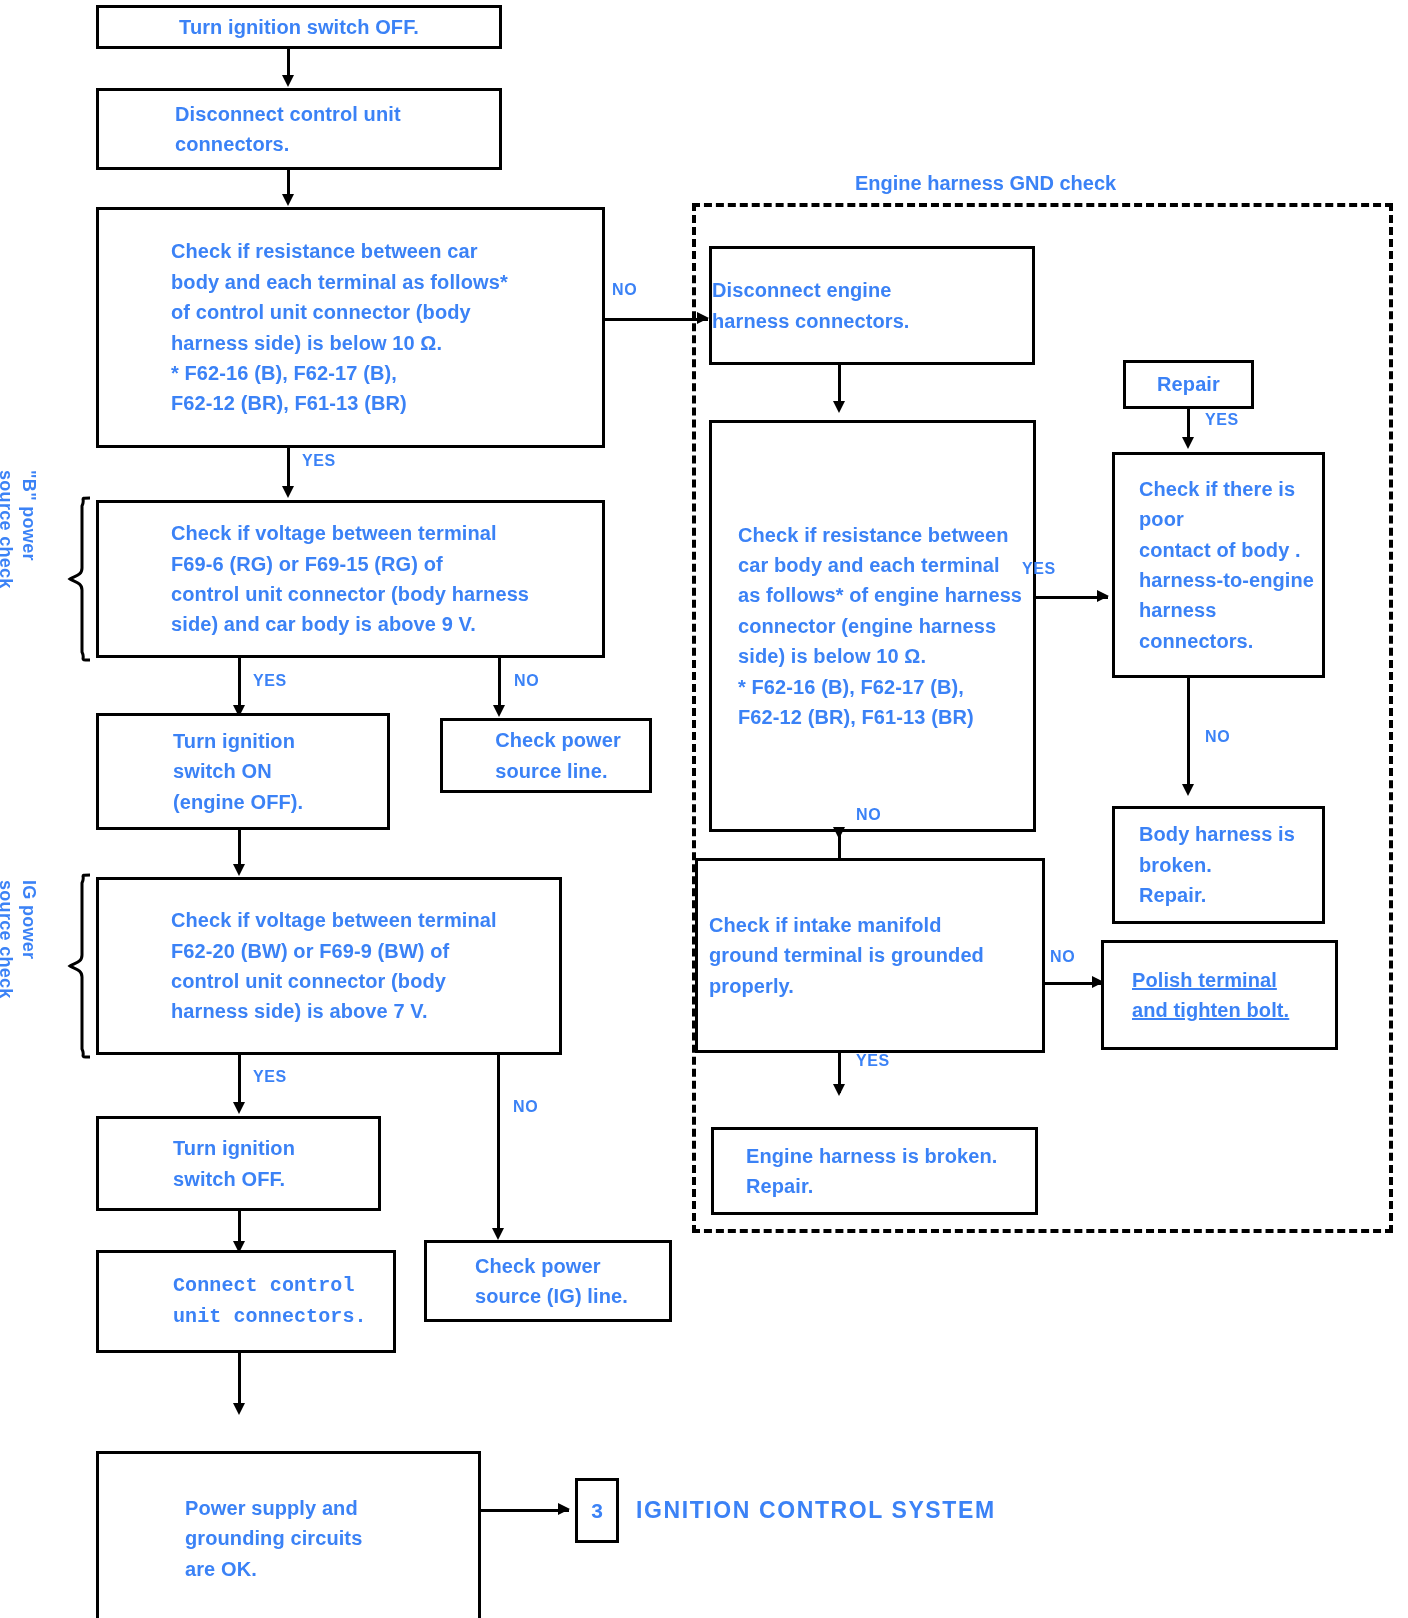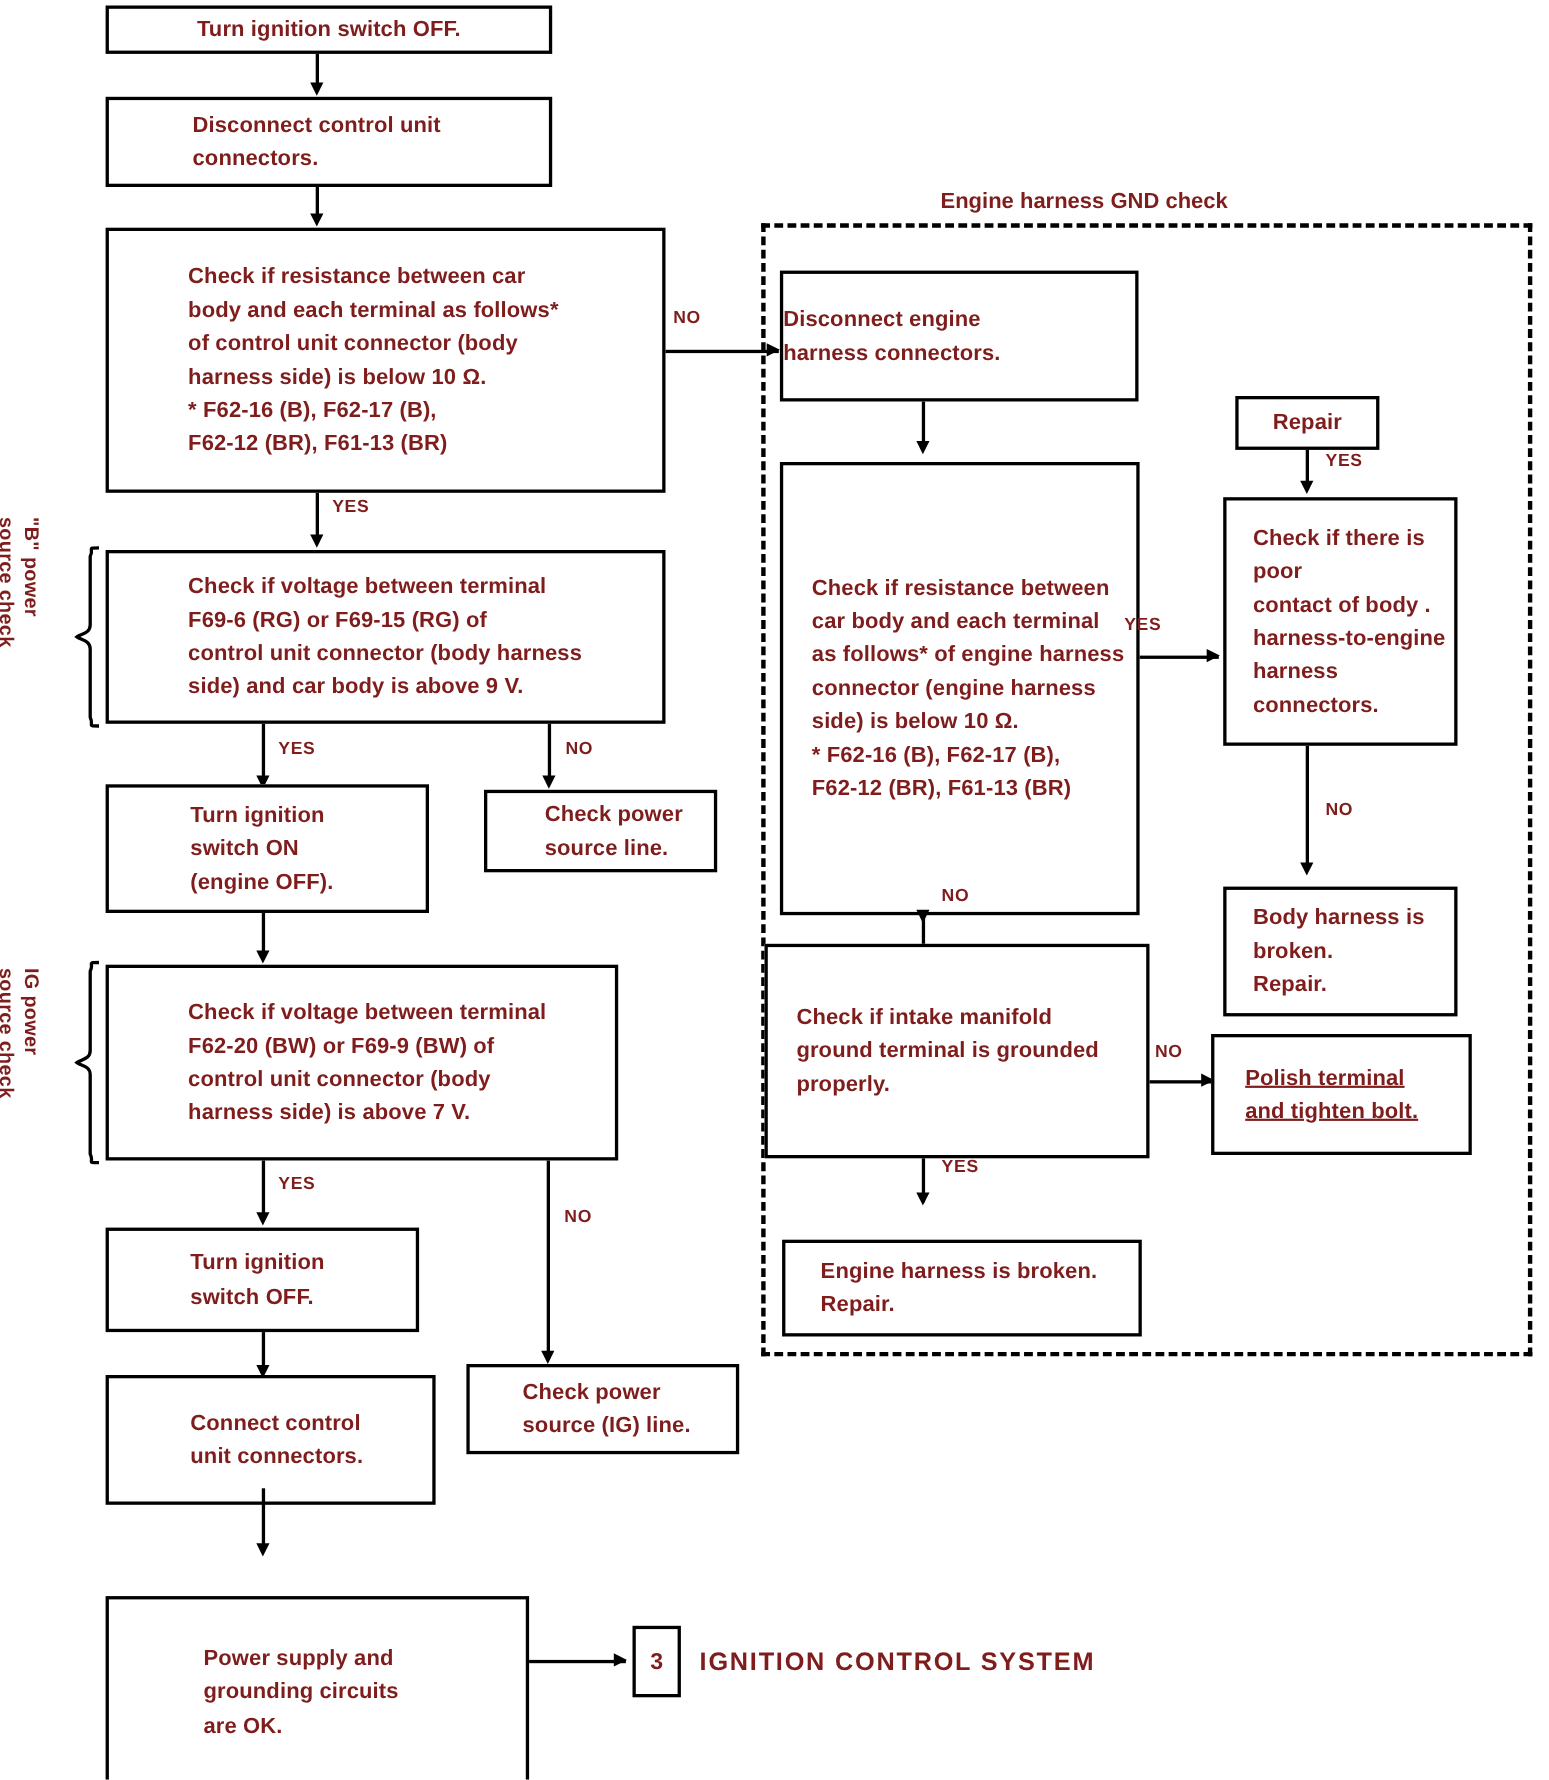--- a/index.html
+++ b/index.html
@@ -3,21 +3,21 @@
 <meta charset="utf-8">
 <title>Power Supply &amp; Grounding Circuit Diagnostic Flowchart</title>
 <style>
   html,body{margin:0;padding:0;background:#ffffff;}
   #canvas{
     position:relative;
     width:1408px;
     height:1618px;
     background:#ffffff;
     font-family:"Liberation Sans","DejaVu Sans",sans-serif;
-    color:#7f1d1d;
+    color:#3b82f6;
     overflow:hidden;
   }
   .box{
     position:absolute;
     border:3px solid #000;
     background:#fff;
     box-sizing:border-box;
     display:flex;
     flex-direction:column;
     justify-content:center;
@@ -195,21 +195,21 @@
   <div class="lbl" style="left:513px;top:1098px;">NO</div>
 
   <div class="box" style="left:96px;top:1116px;width:285px;height:95px;">
     <span class="txt" style="padding-left:74px;">Turn ignition
 switch OFF.</span>
   </div>
 
   <div class="vline" style="left:238px;top:1211px;height:32px;"></div>
   <div class="arrow-d" style="left:233px;top:1241px;"></div>
 
-  <div class="box" style="left:96px;top:1250px;width:300px;height:118px;">
+  <div class="box" style="left:96px;top:1250px;width:300px;height:103px;font-family:Liberation Mono, monospace;">
     <span class="txt" style="padding-left:74px;">Connect control
 unit connectors.</span>
   </div>
 
   <div class="box" style="left:424px;top:1240px;width:248px;height:82px;">
     <span class="txt" style="padding-left:48px;">Check power
 source (IG) line.</span>
   </div>
 
   <div class="vline" style="left:238px;top:1353px;height:52px;"></div>
@@ -253,21 +253,21 @@
 
   <div class="hline" style="left:1036px;top:596px;width:72px;"></div>
   <div class="arrow-r" style="left:1097px;top:590px;"></div>
   <div class="lbl" style="left:1022px;top:560px;">YES</div>
 
   <div class="vline" style="left:838px;top:832px;height:28px;"></div>
   <div class="arrow-d" style="left:833px;top:827px;"></div>
   <div class="lbl" style="left:856px;top:806px;">NO</div>
 
   <div class="box" style="left:695px;top:858px;width:350px;height:195px;">
-    <span class="txt" style="padding-left:26px;">Check if intake manifold
+    <span class="txt" style="padding-left:11px;">Check if intake manifold
 ground terminal is grounded
 properly.</span>
   </div>
 
   <div class="hline" style="left:1045px;top:982px;width:58px;"></div>
   <div class="arrow-r" style="left:1092px;top:976px;"></div>
   <div class="lbl" style="left:1050px;top:948px;">NO</div>
 
   <div class="vline" style="left:838px;top:1053px;height:40px;"></div>
   <div class="arrow-d" style="left:833px;top:1084px;"></div>

